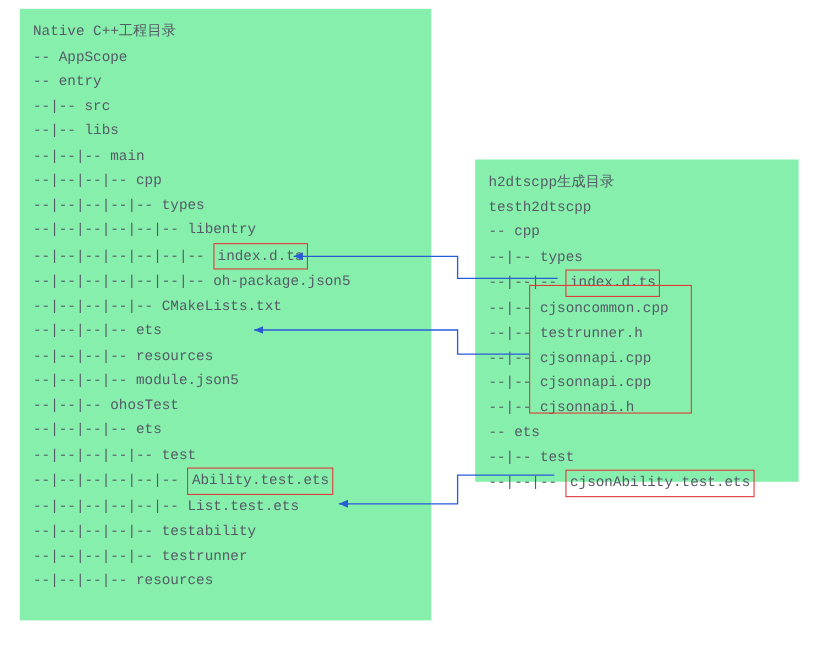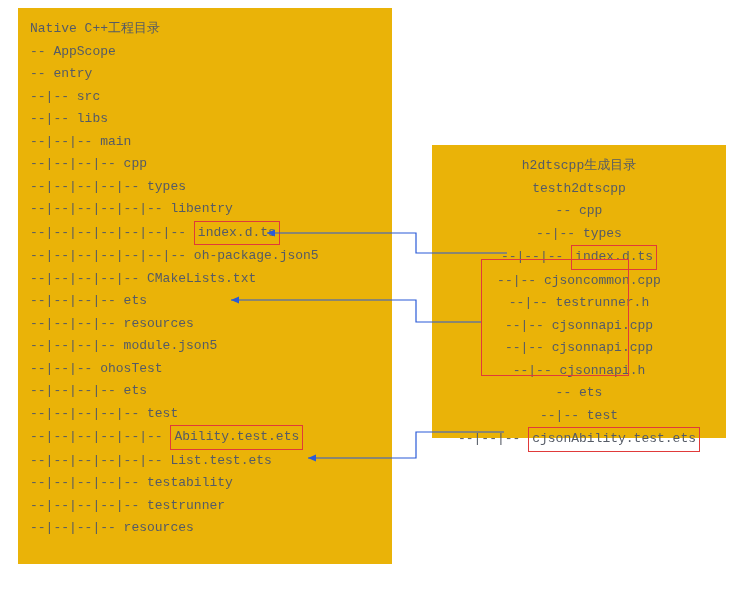--- a/index.html
+++ b/index.html
@@ -7,37 +7,36 @@
     font-family: Consolas, 'Courier New', monospace;
     font-size: 13px;
     color: #555b66;
     background: #fff;
     width: 748px;
     height: 590px;
     position: relative;
     overflow: hidden;
   }
   .panel {
-    background: #eab308;
+    background: #86efac;
     position: absolute;
     padding: 10px 12px;
     line-height: 22.5px;
   }
   .left-panel {
     left: 18px;
     top: 8px;
     width: 374px;
     height: 556px;
   }
   .right-panel {
     left: 432px;
     top: 145px;
     width: 294px;
     height: 293px;
-    text-align: center;
   }
   .row { white-space: nowrap; position: relative; }
   .highlight {
     border: 1.5px solid #e03a3a;
     padding: 0 3px;
     display: inline-block;
   }
   .big-box {
     position: absolute;
     border: 1.5px solid #e03a3a;

